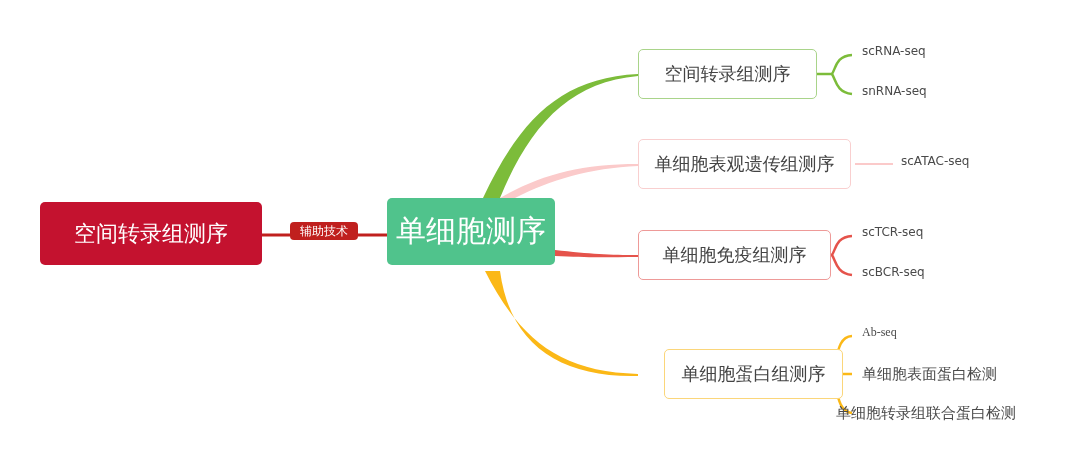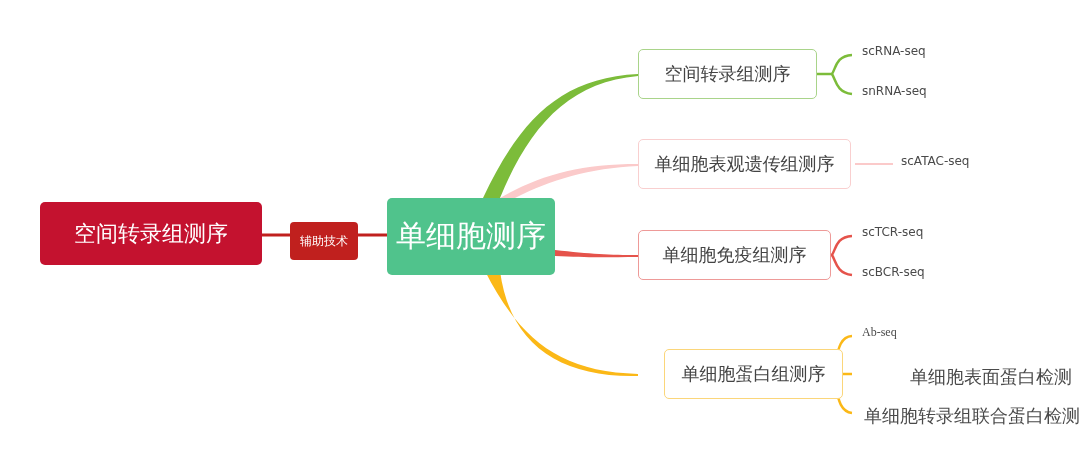--- a/index.html
+++ b/index.html
@@ -1,29 +1,29 @@
 <!DOCTYPE html>
 <html><head>
 <meta charset="utf-8">
 <style>
   html, body { margin:0; padding:0; background:#ffffff; }
   body { width:1080px; height:460px; position:relative; overflow:hidden;
          font-family:"DejaVu Sans", "Liberation Sans", sans-serif; }
   #links { position:absolute; left:0; top:0; width:1080px; height:460px; }
   .node { position:absolute; box-sizing:border-box; display:flex; align-items:center; justify-content:center; white-space:nowrap; }
   .root-left { left:40px; top:202px; width:222px; height:63px; background:#c4122f; border-radius:5px; color:#fff; font-size:22px; }
-  .rel-label { left:290px; top:222px; width:68px; height:38px; background:#c0201e; border-radius:4px; color:#fff; font-size:12px; }
-  .center { left:387px; top:198px; width:168px; height:77px; background:#50c38c; border-radius:5px; color:#fff; font-size:30px; }
+  .rel-label { left:290px; top:222px; width:68px; height:18px; background:#c0201e; border-radius:4px; color:#fff; font-size:12px; }
+  .center { left:387px; top:198px; width:168px; height:67px; background:#50c38c; border-radius:5px; color:#fff; font-size:30px; }
   .branch { height:50px; background:#fff; border-radius:5px; font-size:18px; color:#444; border:1.5px solid; }
   .b0 { left:638px; top:49px; width:179px; border-color:#a9d48a; }
   .b1 { left:638px; top:139px; width:213px; border-color:#f9cfcf;justify-content:center; }
   .b2 { left:638px; top:230px; width:193px; border-color:#ee9a98; }
   .b3 { left:664px; top:349px; width:179px; border-color:#fbd67a; }
   .leaf { position:absolute; font-size:12px; color:#4a4a4a; white-space:nowrap; font-family:"DejaVu Sans", sans-serif; }
-  .leaf.cn { font-size:18px;margin-left:48px; }
+  .leaf.cn { font-size:15px; }
 </style>
 </head>
 <body>
 
 <svg id="links" xmlns="http://www.w3.org/2000/svg">
 
   <line x1="262" y1="235" x2="290" y2="235" stroke="#c0201e" stroke-width="3"></line>
   <line x1="358" y1="235" x2="387" y2="235" stroke="#c0201e" stroke-width="3"></line>
 
   <path d="M483,198 C520,120 560,78 638,74 L638,76 C570,82 530,125 500,198 Z" fill="#7cbc3a"></path>
@@ -75,13 +75,13 @@
   <span>单细胞蛋白组测序</span>
 </div>
 
 <div class="leaf" style="left:862px;top:44px;">scRNA-seq</div>
 <div class="leaf" style="left:862px;top:84px;">snRNA-seq</div>
 <div class="leaf" style="left:901px;top:154px;">scATAC-seq</div>
 <div class="leaf" style="left:862px;top:225px;">scTCR-seq</div>
 <div class="leaf" style="left:862px;top:265px;text-align:right;">scBCR-seq</div>
 <div class="leaf" style="left:862px;top:325px;font-family:Liberation Serif, serif;">Ab-seq</div>
 <div class="leaf cn" style="left:862px;top:365px;">单细胞表面蛋白检测</div>
-<div class="leaf cn" style="left:816px;top:404px;">单细胞转录组联合蛋白检测</div>
+<div class="leaf cn" style="left:836px;top:404px;">单细胞转录组联合蛋白检测</div>
 
 </body></html>

